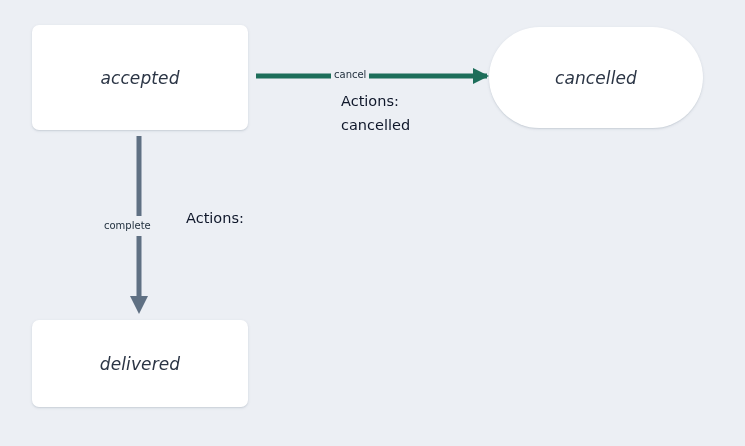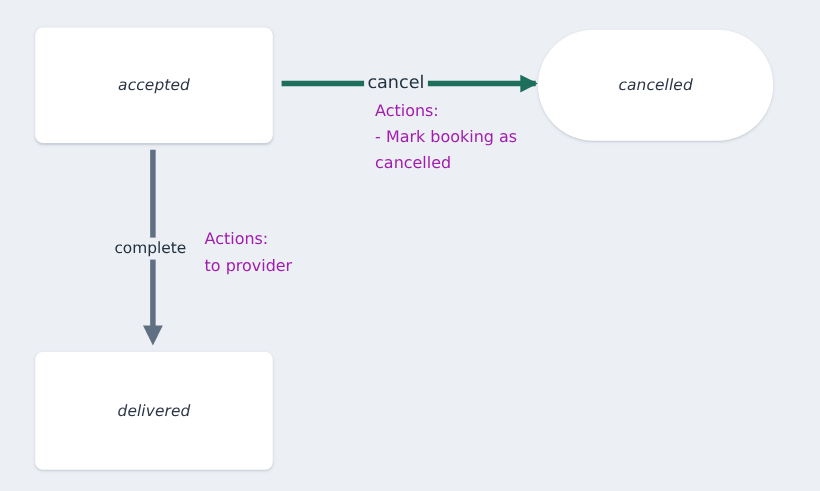--- a/index.html
+++ b/index.html
@@ -25,37 +25,37 @@
     position: absolute;
     background: #ffffff;
     box-shadow: 0 1px 3px rgba(90, 105, 125, 0.16), 0 1px 1px rgba(90, 105, 125, 0.10);
     display: flex;
     align-items: center;
     justify-content: center;
     box-sizing: border-box;
   }
   .state-node .state-label {
     font-style: italic;
-    font-size: 14px;
+    font-size: 17px;
     color: #2b3murky;
     color: #2b3545;
     letter-spacing: 0.1px;
   }
   #node-accepted {
     left: 32px;
     top: 25px;
     width: 216px;
     height: 105px;
     border-radius: 7px;
   }
   #node-delivered {
     left: 32px;
     top: 320px;
     width: 216px;
-    height: 107px;
+    height: 87px;
     border-radius: 7px;
     text-align: center;
   }
   #node-cancelled {
     left: 489px;
     top: 27px;
     width: 214px;
     height: 101px;
     border-radius: 51px;
   }
@@ -68,21 +68,21 @@
     width: 235px;
     height: 28px;
   }
   #edge-cancel svg {
     display: block;
   }
   .edge-label-cancel {
     position: absolute;
     left: 331px;
     top: 65px;
-    font-size: 16px;
+    font-size: 10px;
     color: #22313f;
     background: #eceff4;
     padding: 0 3px;
     line-height: 20px;
     white-space: nowrap;
   }
 
   
   #edge-complete {
     position: absolute;
@@ -91,32 +91,32 @@
     width: 24px;
     height: 178px;
   }
   #edge-complete svg {
     display: block;
   }
   .edge-label-complete {
     position: absolute;
     left: 101px;
     top: 216px;
-    font-size: 14px;
+    font-size: 10px;
     color: #22313f;
     background: #eceff4;
     padding: 1px 3px;
     line-height: 18px;
     white-space: nowrap;
   }
 
   
   .actions-block {
     position: absolute;
-    color: #a21caf;
+    color: #0f172a;
     font-size: 14.5px;
     line-height: 24px;
     white-space: nowrap;
   }
   #actions-cancel {
     left: 341px;
     top: 89px;
   }
   #actions-complete {
     left: 186px;
@@ -154,22 +154,20 @@
   <div id="edge-complete">
     <svg width="24" height="178" viewBox="0 0 24 178" xmlns="http://www.w3.org/2000/svg">
       <line x1="11" y1="0" x2="11" y2="166" stroke="#5f7083" stroke-width="5" stroke-linecap="butt"></line>
       <polygon points="11,178 2,160 20,160" fill="#5f7083"></polygon>
     </svg>
   </div>
   <div class="edge-label-complete">complete</div>
 
   <div id="actions-cancel" class="actions-block">
     <span class="actions-line">Actions:</span>
-    <span class="actions-line">- Mark booking as</span>
     <span class="actions-line">cancelled</span>
   </div>
 
   <div id="actions-complete" class="actions-block">
     <span class="actions-line">Actions:</span>
-    <span class="actions-line">to provider</span>
   </div>
 
 </div>
 
 </body></html>

